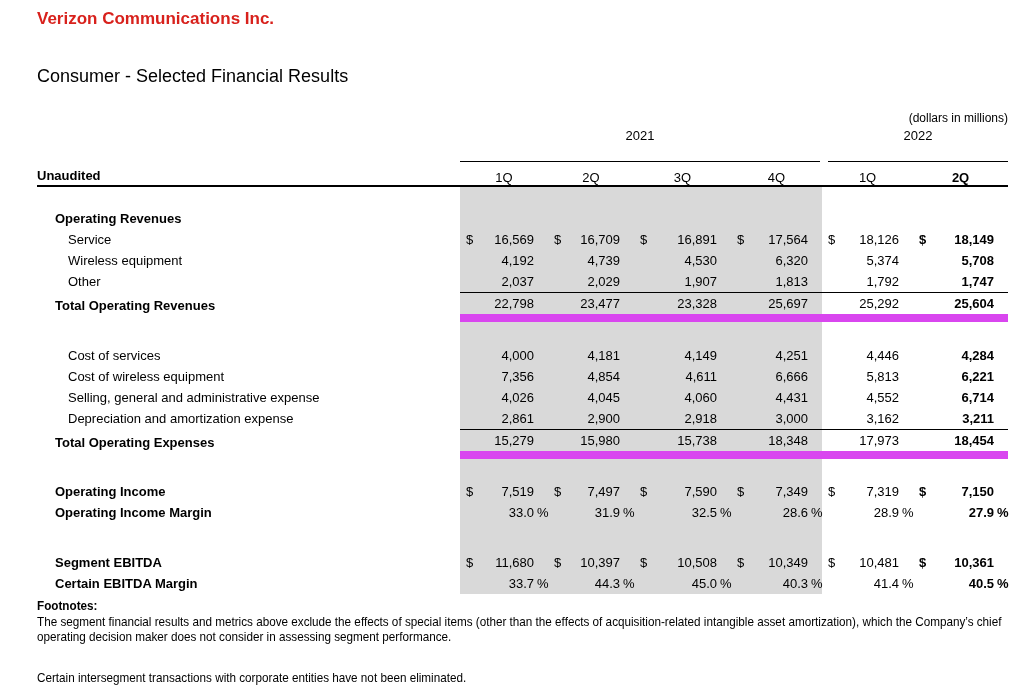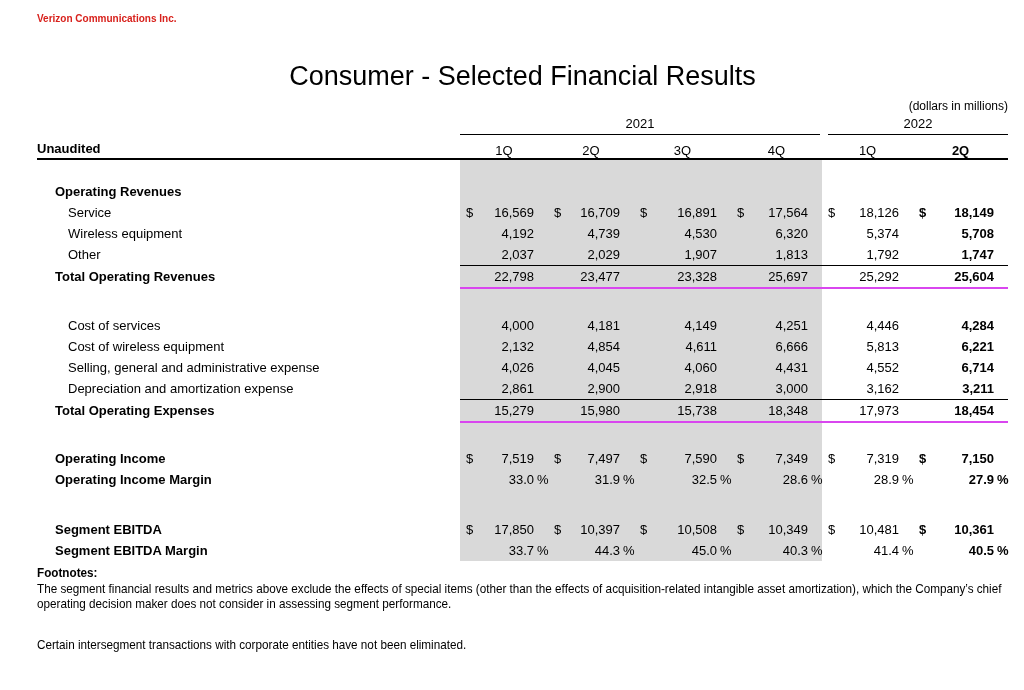--- a/index.html
+++ b/index.html
@@ -1,47 +1,47 @@
 <!DOCTYPE html>
 <html><head>
 <meta charset="utf-8">
 <style>
   html,body{margin:0;padding:0;background:#fff;}
   body{width:1024px;height:690px;overflow:hidden;color:#000;
        font-family:"Liberation Sans","DejaVu Sans",sans-serif;}
   .page{padding:12px 16px 0 37px;}
 
-  .company{color:#d8211c;font-weight:bold;font-size:10px;line-height:14px;}
-  .title{font-size:27px;font-weight:normal;margin:38px 0 0 0;line-height:24px;text-align:center;}
-  .units{text-align:right;font-size:12px;margin-top:12px;line-height:13px;}
+  .company{color:#d8211c;font-weight:bold;font-size:17px;line-height:14px;}
+  .title{font-size:18px;font-weight:normal;margin:38px 0 0 0;line-height:24px;}
+  .units{text-align:right;font-size:12px;margin-top:24px;line-height:13px;}
 
   table.fin{border-collapse:collapse;table-layout:fixed;width:971px;margin-top:3px;}
   th,td{padding:0;font-weight:normal;font-size:13px;}
 
   
   thead th{vertical-align:bottom;}
   .yrow th{height:18px;}
-  .yline{border-bottom:1px solid #000;text-align:center;padding-bottom:3px;}
+  .yline{border-bottom:1px solid #000;text-align:center;padding-bottom:18px;}
   .yline.y1{margin-right:2px;}
   .yline.y2{margin-left:6px;font-weight:normal;}
   .qrow th{border-bottom:2px solid #000;height:21px;}
   .qrow th.unaud{text-align:left;font-weight:bold;padding-bottom:2px;}
   .qrow th.q6{font-weight:bold;}
 
   
   tbody td{height:21px;vertical-align:middle;}
   td.sh{background:#d9d9d9;}
   td.lbl{white-space:nowrap;overflow:hidden;margin-top:19px;}
   tr.sec td.lbl,tr.total td.lbl,tr.b td.lbl{font-weight:bold;padding-left:18px;}
   tr.item td.lbl{padding-left:31px;}
   .cw{display:flex;align-items:baseline;}
   .cur{padding-left:6px;min-width:9px;}
   .num{flex:1;text-align:right;white-space:nowrap;}
   .suf{width:14px;padding-left:3px;box-sizing:border-box;}
-  tr.total td.val{border-top:1px solid #000;border-bottom:2px solid #d946ef;}
+  tr.total td.val{border-top:1px solid #000;border-bottom:8px solid #d946ef;}
   td.c6 .num,td.c6 .cur,td.c6 .suf{font-weight:bold;}
   tr.spA{height:22px;} tr.spB{height:27px;} tr.spC{height:26px;} tr.spD{height:29px;}
   tr.sp td{height:auto;}
 
   
   .fn{margin-top:4px;width:1078px;transform:scaleX(0.9);transform-origin:0 0;
       font-size:13px;line-height:15.5px;}
   .fn-title{font-weight:bold;}
   .fn p{margin:0;}
   .fn p.gap{margin-top:25px;}
@@ -347,21 +347,21 @@
               <span class="suf"></span>
             </div>
           </td>
       </tr>
 
       <tr class="item">
         <td class="lbl">Cost of wireless equipment</td>
         <td class="val sh">
             <div class="cw">
               <span class="cur"></span>
-              <span class="num">2,132</span>
+              <span class="num">7,356</span>
               <span class="suf"></span>
             </div>
           </td>
         <td class="val sh">
             <div class="cw">
               <span class="cur"></span>
               <span class="num">4,854</span>
               <span class="suf"></span>
             </div>
           </td>
@@ -643,21 +643,21 @@
           <td class="sh"></td>
           <td></td>
           <td></td>
       </tr>
 
       <tr class="b">
         <td class="lbl">Segment EBITDA</td>
         <td class="val sh">
             <div class="cw">
               <span class="cur">$</span>
-              <span class="num">17,850</span>
+              <span class="num">11,680</span>
               <span class="suf"></span>
             </div>
           </td>
         <td class="val sh">
             <div class="cw">
               <span class="cur">$</span>
               <span class="num">10,397</span>
               <span class="suf"></span>
             </div>
           </td>
@@ -685,21 +685,21 @@
         <td class="val c6">
             <div class="cw">
               <span class="cur">$</span>
               <span class="num">10,361</span>
               <span class="suf"></span>
             </div>
           </td>
       </tr>
 
       <tr class="b">
-        <td class="lbl">Segment EBITDA Margin</td>
+        <td class="lbl">Certain EBITDA Margin</td>
         <td class="val sh">
             <div class="cw">
               <span class="cur"></span>
               <span class="num">33.7</span>
               <span class="suf">%</span>
             </div>
           </td>
         <td class="val sh">
             <div class="cw">
               <span class="cur"></span>

